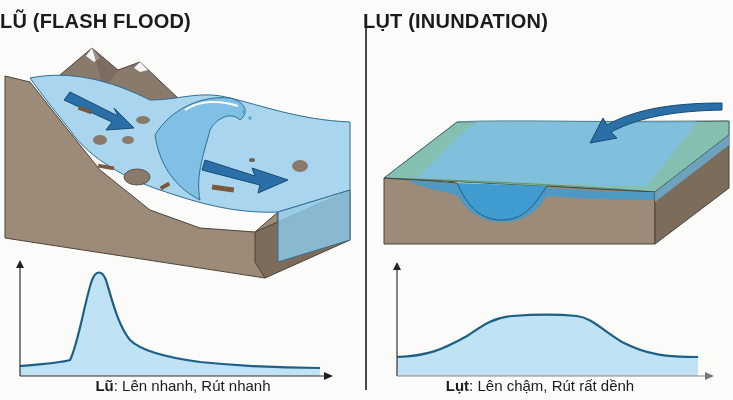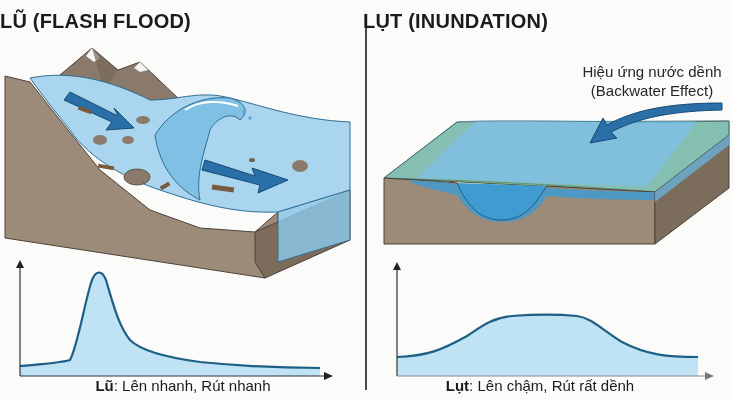--- a/index.html
+++ b/index.html
@@ -110,21 +110,17 @@
     <g>
       <path d="M30,357 C60,356 75,350 100,336 C115,326 125,318 145,316 C170,314 190,314 210,316 C225,318 235,330 255,342 C280,355 300,357 331,357 L331,376 L30,376 Z" fill="#bfe3f4"></path>
       <path d="M30,357 C60,356 75,350 100,336 C115,326 125,318 145,316 C170,314 190,314 210,316 C225,318 235,330 255,342 C280,355 300,357 331,357" fill="none" stroke="#1e5f85" stroke-width="2.2"></path>
       <line x1="30" y1="376" x2="30" y2="268" stroke="#333" stroke-width="1.2"></line>
       <polygon points="26,270 30,262 34,270" fill="#222"></polygon>
       <line x1="30" y1="376" x2="340" y2="376" stroke="#888" stroke-width="1.2"></line>
       <polygon points="338,372 347,376 338,380" fill="#777"></polygon>
     </g>
   </svg>
 
-  <div class="annotation">
-    <div>Hiệu ứng nước dềnh</div>
-    <div>(Backwater Effect)</div>
-  </div>
 
   <div class="caption">
     <b>Lụt</b><span>:</span><span> Lên chậm, Rút rất dềnh</span>
   </div>
 </div>
 
 </body></html>

